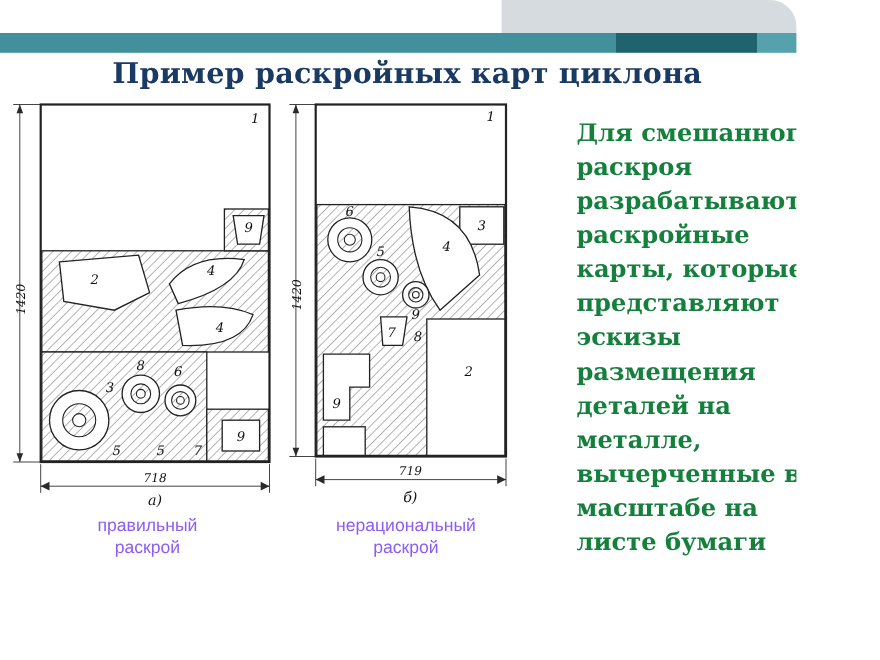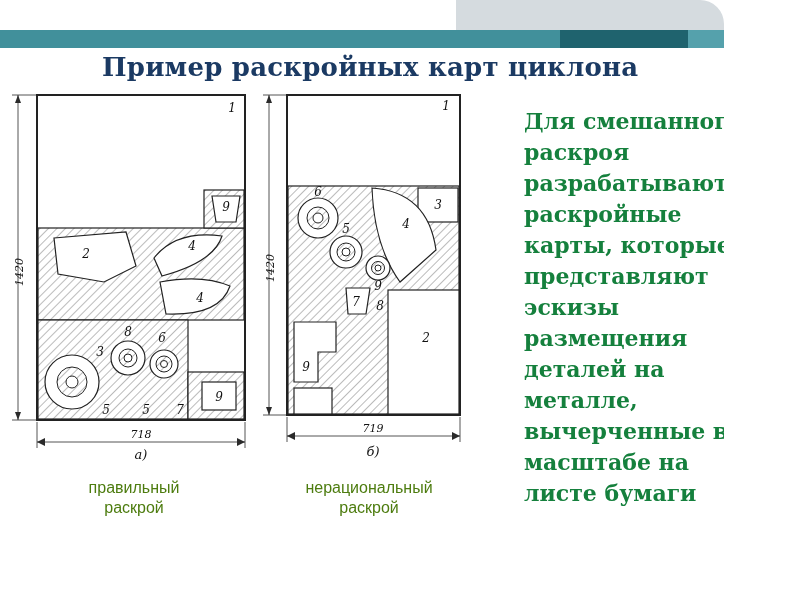--- a/index.html
+++ b/index.html
@@ -15,21 +15,21 @@
   .teal-bar{position:absolute;left:0;top:30px;width:800px;height:18px;
     background:linear-gradient(90deg,#41909b 0%,#41909b 70%,#1f636e 70%,#1f636e 86%,#55a1ac 86%,#55a1ac 100%);}
 
   .title{position:absolute;left:102px;top:52px;margin:0;
          font-family:"DejaVu Serif", serif;font-weight:bold;font-size:26px;
          color:#1b3a63;letter-spacing:0.2px;}
 
   .fig{position:absolute;top:90px;}
   .fig-left{left:8px;width:252px;}
   .fig-right{left:260px;width:218px;}
-  .caption{margin-top:12px;text-align:center;font-size:16px;line-height:20px;color:#4d7c0f;
+  .caption{margin-top:2px;text-align:center;font-size:16px;line-height:20px;color:#8b5cf6;
            white-space:pre-line;}
 
   .body-text{position:absolute;left:524px;top:106px;width:256px;
              font-family:"DejaVu Serif", serif;font-weight:bold;font-size:22px;
              line-height:31px;color:#15803d;white-space:pre-line;}
 
   svg .ln{stroke:#2a2a2a;}
   svg text{font-family:"DejaVu Serif", serif;font-style:italic;fill:#111;}
   svg .plbl{font-size:12px;}
   svg .dim{font-size:11px;}

